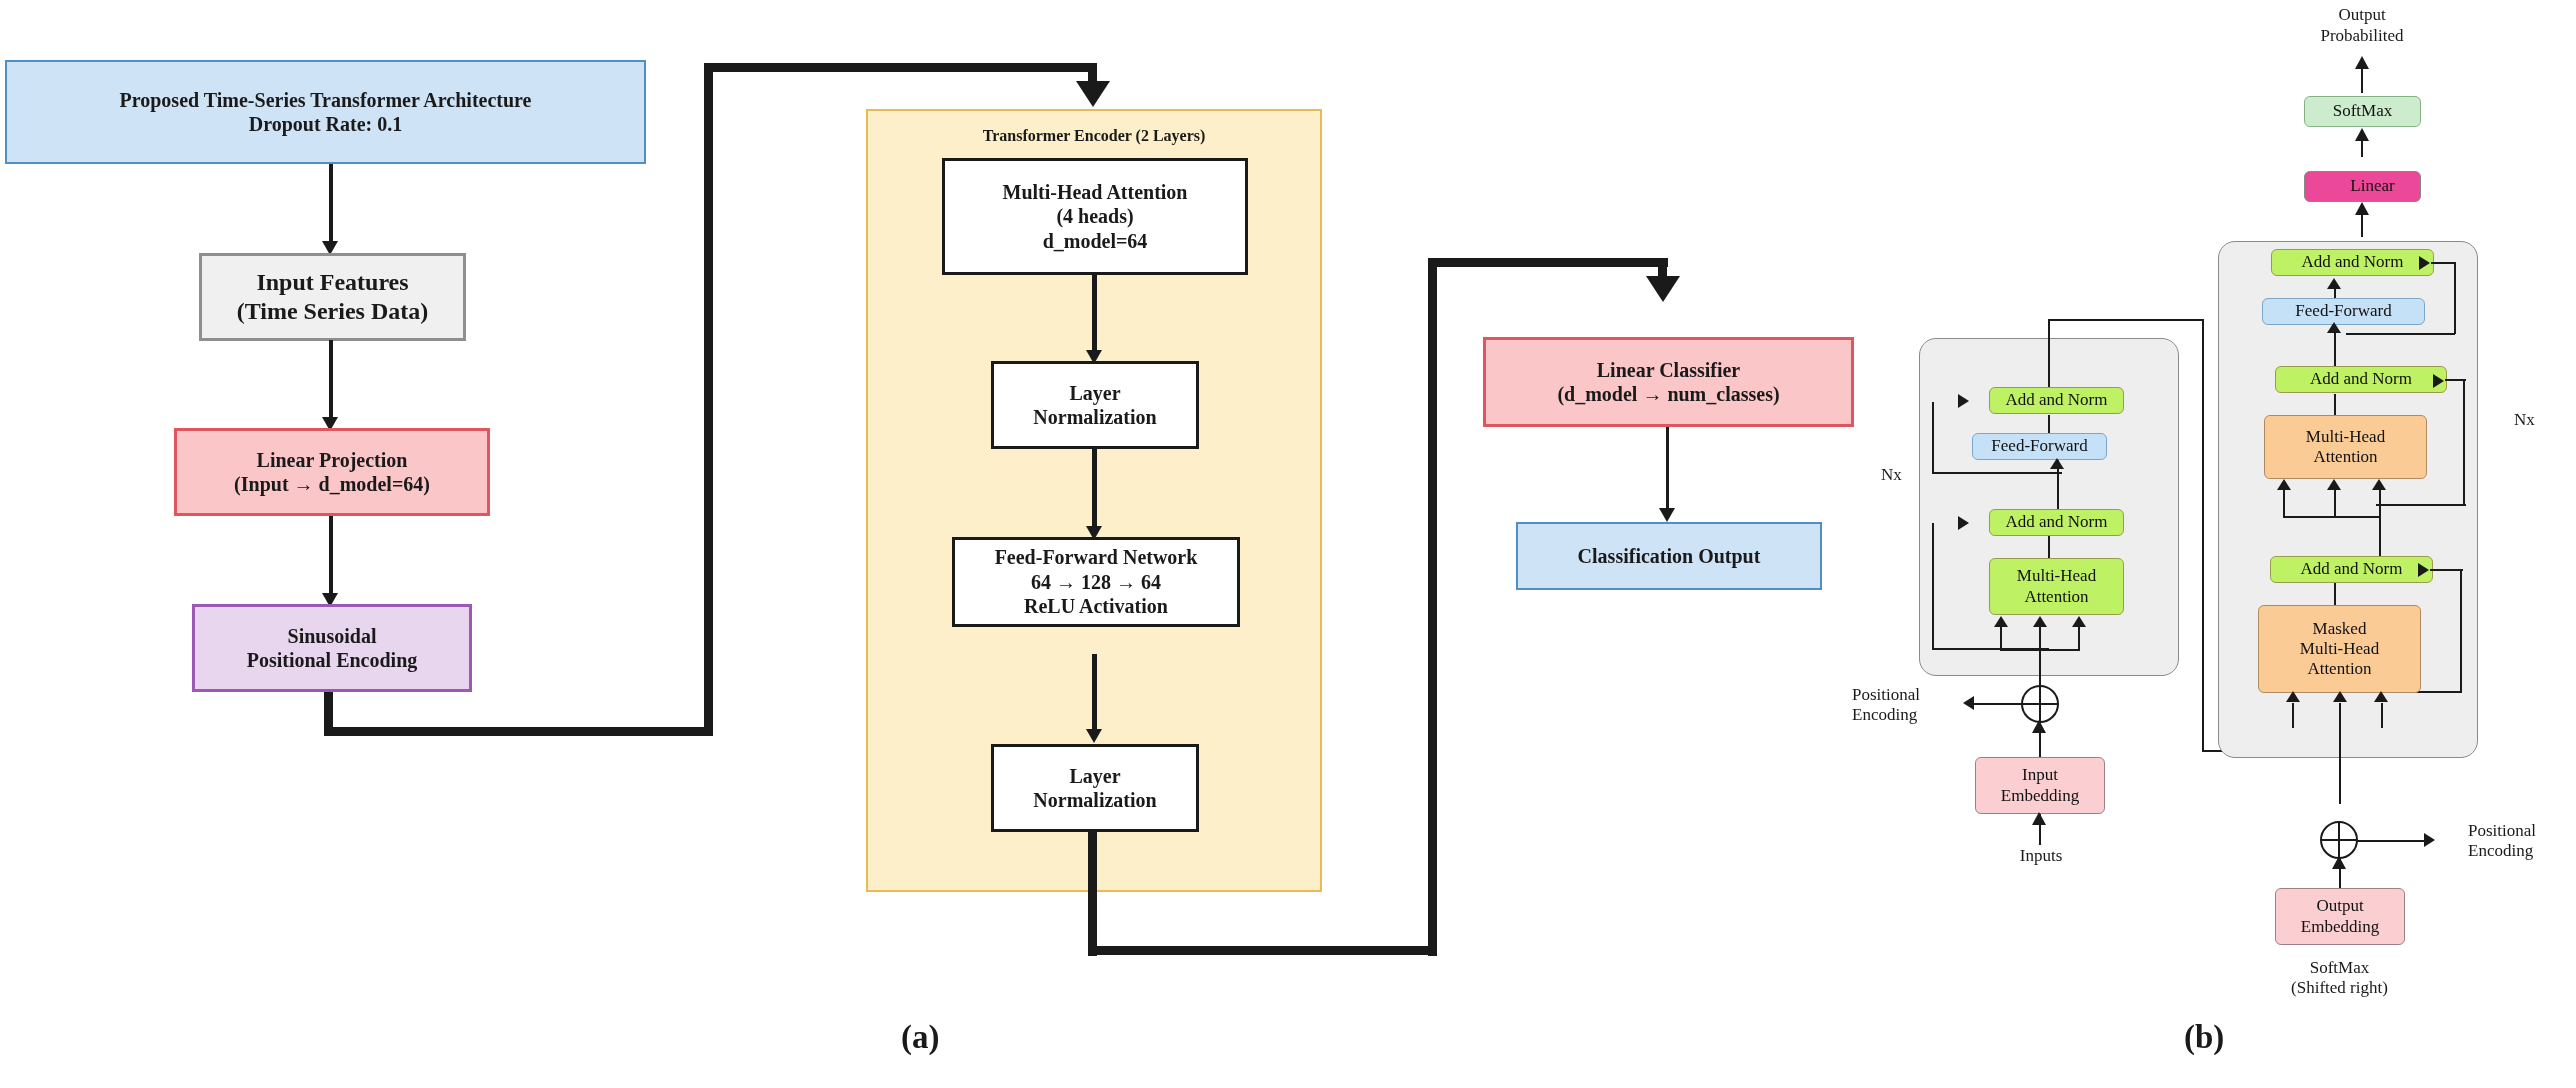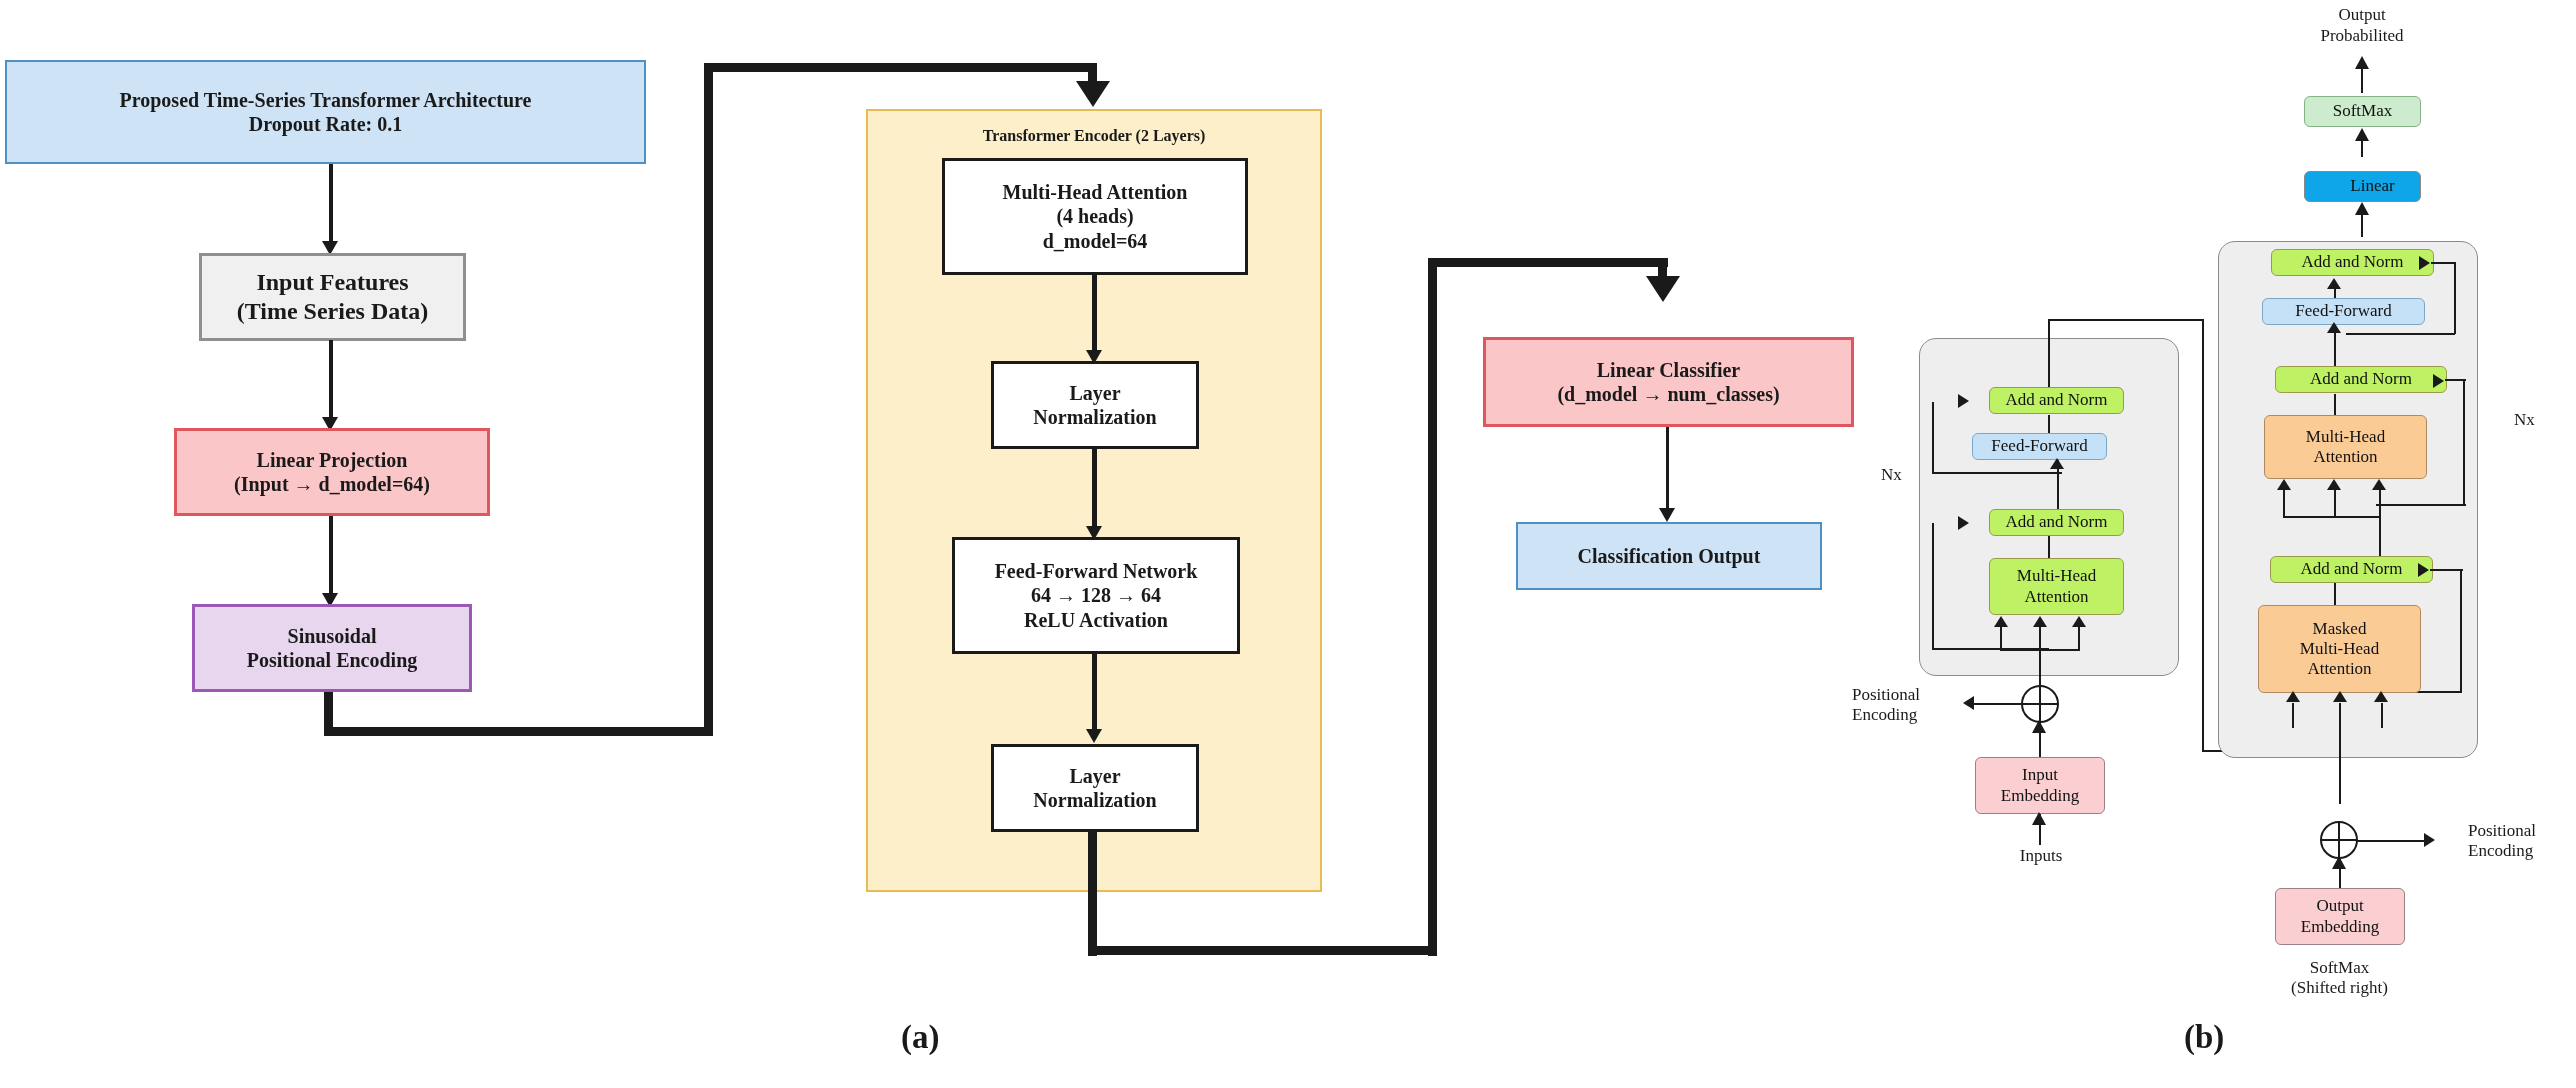--- a/index.html
+++ b/index.html
@@ -39,21 +39,21 @@
 
   
   .bb { position:absolute; display:flex; align-items:center; justify-content:center;
         text-align:center; border-radius:5.9px; line-height:1.18;
         font-family:"Liberation Serif","DejaVu Serif",serif; font-size:17px; color:#111; }
   .bb-yellow { background:#bef264; border:1.3px solid #9a9a4a;margin-left:17px; }
   .bb-blue   { background:#c5e1f7; border:1.3px solid #7ba6c6; }
   .bb-orange { background:#fbcb96; border:1.3px solid #b08a5e; }
   .bb-pink   { background:#fbcfd2; border:1.3px solid #9a8085; }
   .bb-green  { background:#cdeccd; border:1.3px solid #84b284; }
-  .bb-gray   { background:#0ea5e9; border:1.3px solid #888;padding-left:20px; }
+  .bb-gray   { background:#ec4899; border:1.3px solid #888;padding-left:20px; }
   .stack { position:absolute; background:#eeeeee; border:1.3px solid #8b8b8b;
            border-radius:17px; }
   .btxt { position:absolute; font-size:17px; color:#1a1a1a; text-align:center;
           line-height:1.2; }
   .bln { position:absolute; background:#1a1a1a; }
   .bup { position:absolute; width:0; height:0;
          border-left:7.2px solid transparent; border-right:7.2px solid transparent;
          border-bottom:11.7px solid #1a1a1a; }
   .bleft { position:absolute; width:0; height:0;
          border-top:7.2px solid transparent; border-bottom:7.2px solid transparent;
@@ -128,21 +128,21 @@
   <div class="tri-down-sm" style="left:1086px; top:350px;"></div>
 
   <div class="box a-box b-white" style="left:991px; top:361px; width:208px; height:88px;">
     <div>Layer</div>
     <div>Normalization</div>
   </div>
 
   <div class="ln" style="left:1092px; top:449px; width:4.6px; height:83px;"></div>
   <div class="tri-down-sm" style="left:1086px; top:526px;"></div>
 
-  <div class="box a-box b-white" style="left:952px; top:537px; width:288px; height:117px;">
+  <div class="box a-box b-white" style="left:952px; top:537px; width:288px; height:90px;">
     <div>Feed-Forward Network</div>
     <div>64 → 128 → 64</div>
     <div>ReLU Activation</div>
   </div>
 
   <div class="ln" style="left:1092px; top:654px; width:4.6px; height:81px;"></div>
   <div class="tri-down-sm" style="left:1086px; top:729px;"></div>
 
   <div class="box a-box b-white" style="left:991px; top:744px; width:208px; height:88px;">
     <div>Layer</div>

